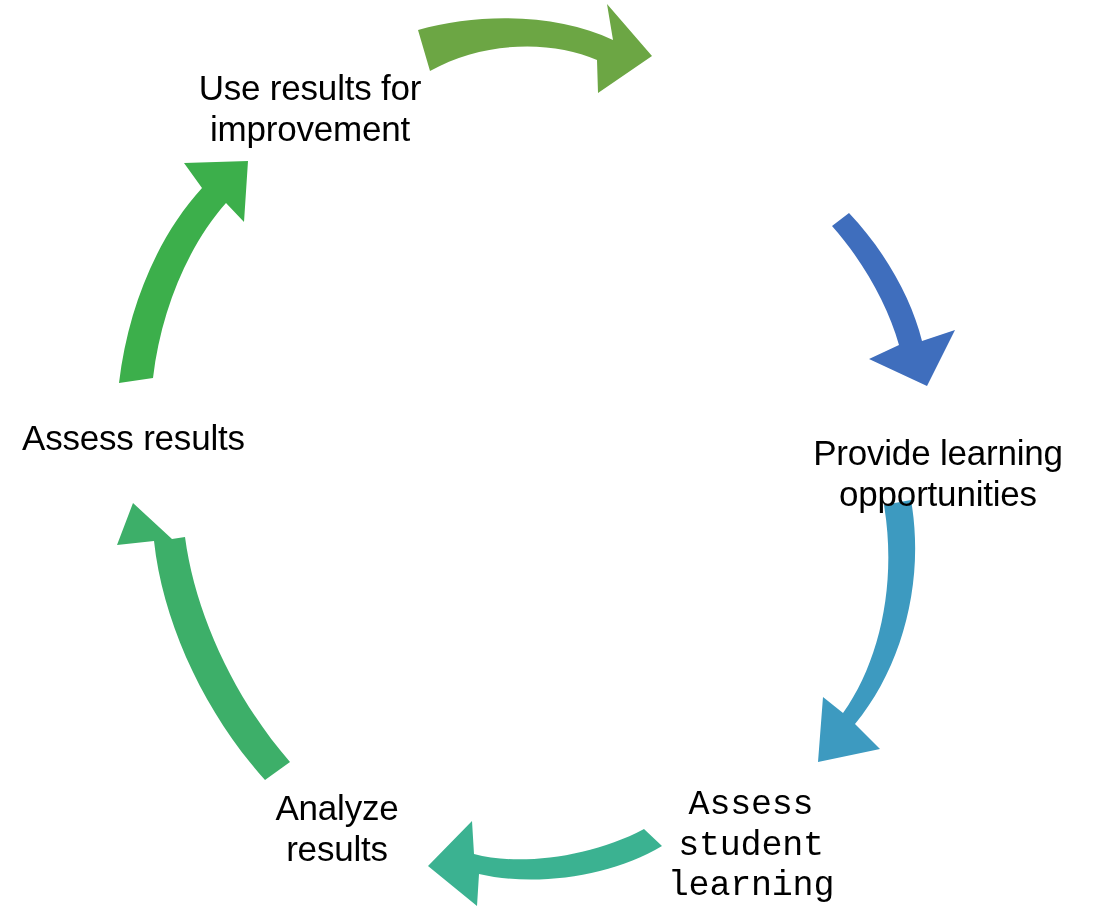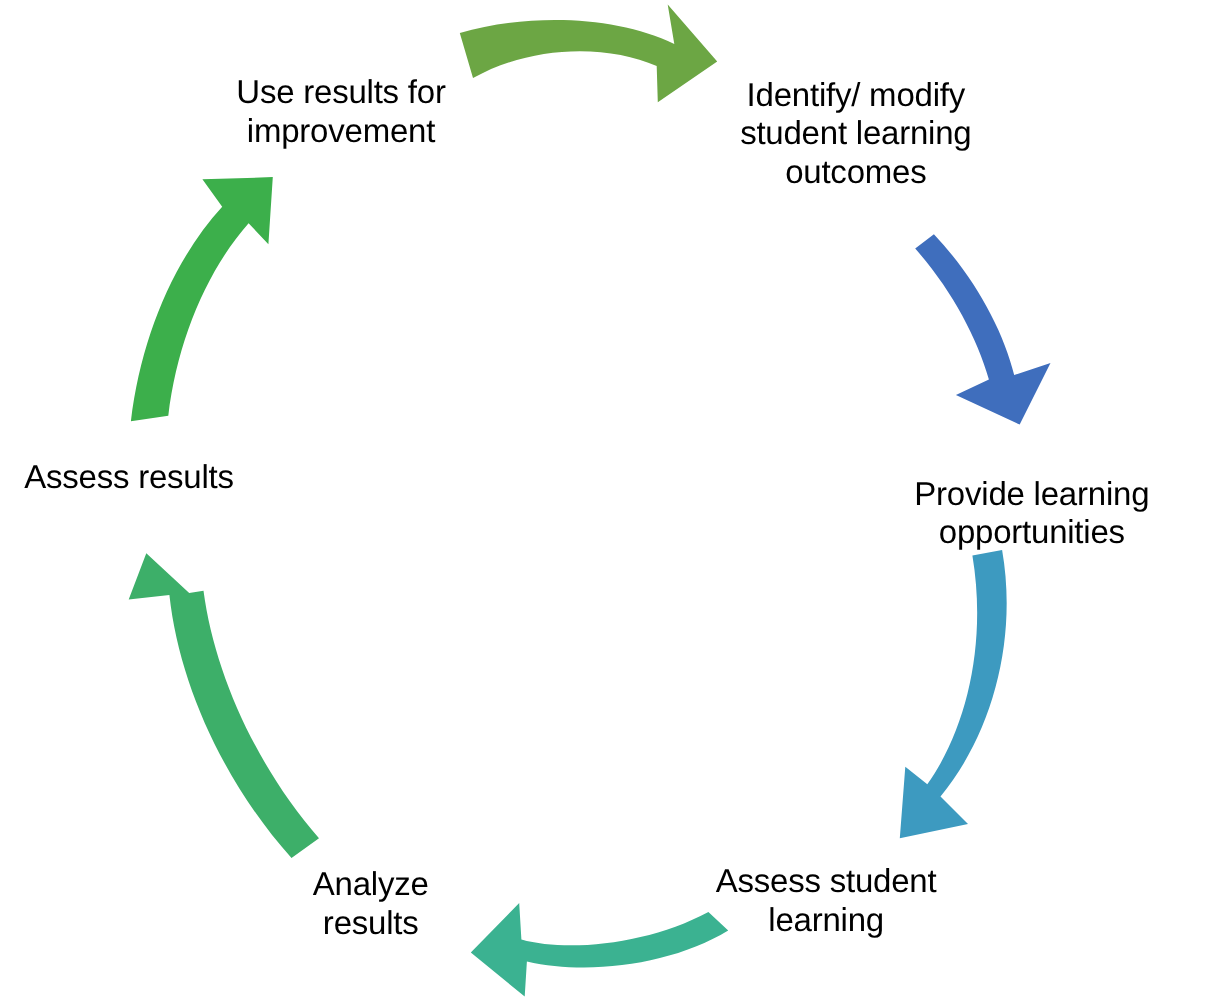--- a/index.html
+++ b/index.html
@@ -22,33 +22,33 @@
     position: absolute;
     left: 0;
     top: 0;
     width: 1104px;
     height: 911px;
   }
   .node-label {
     position: absolute;
     font-family: "Liberation Sans", sans-serif;
     color: #000000;
-    font-size: 30px;
+    font-size: 35px;
     line-height: 1.16;
     font-weight: 400;
     letter-spacing: -0.2px;
     white-space: pre-line;
   }
   .lbl-center { text-align: center; }
   .lbl-left   { text-align: left; }
 
   
   #label-identify     { left: 633px; top: 70px;  width: 290px; text-align: center; }
   #label-provide      { left: 793px; top: 405px; width: 290px; text-align: center; margin-top: 28px; }
-  #label-assess       { left: 616px; top: 785px; width: 270px; text-align: center; }
+  #label-assess       { left: 616px; top: 785px; width: 270px; text-align: center; font-family: Liberation Mono, monospace; }
   #label-analyze      { left: 262px; top: 788px; width: 150px; text-align: center; }
   #label-share        { left: 22px;  top: 418px; width: 240px; text-align: left; }
   #label-use          { left: 185px; top: 68px;  width: 250px; text-align: center; }
 </style>
 </head>
 <body>
 
 <div id="diagram-root" style="background: rgb(255, 255, 255);">
 
   <svg id="cycle-svg" viewBox="0 0 1104 911" xmlns="http://www.w3.org/2000/svg">
@@ -117,23 +117,20 @@
                L 226,203
                C 188,246 161,310 153,378
                Z"></path>
     </g>
 
   </svg>
 
   <div class="node-label lbl-center" id="label-use">Use results for
 improvement</div>
 
-  <div class="node-label lbl-center" id="label-identify">Identify/ modify
-student learning
-outcomes</div>
 
   <div class="node-label lbl-center" id="label-provide">Provide learning
 opportunities</div>
 
   <div class="node-label lbl-center" id="label-assess">Assess student
 learning</div>
 
   <div class="node-label lbl-center" id="label-analyze">Analyze
 results</div>
 

